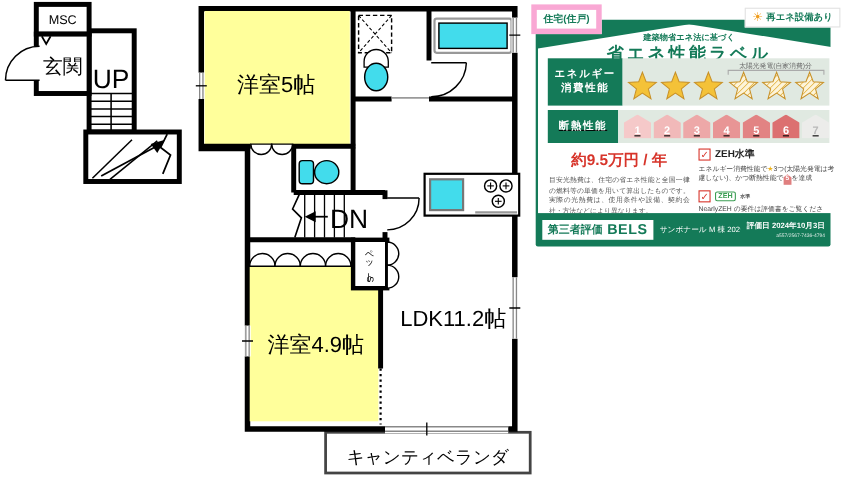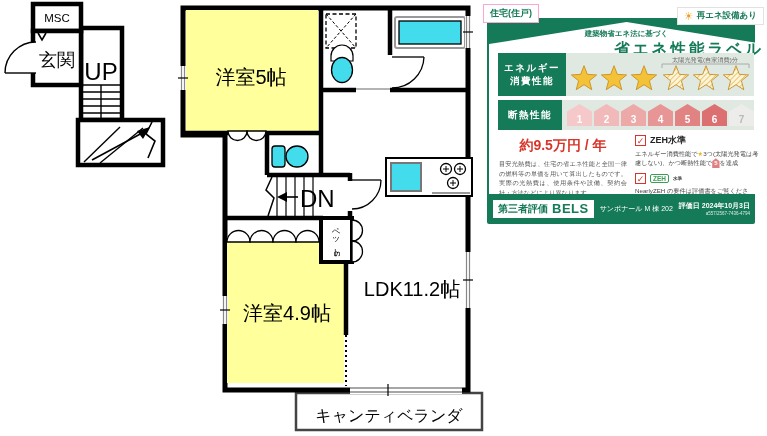--- a/index.html
+++ b/index.html
@@ -3,31 +3,31 @@
 <meta charset="utf-8">
 <style>
   html,body{margin:0;padding:0;background:#fff;}
   #stage{position:relative;width:767px;height:436px;background:#fff;overflow:hidden;
          font-family:"Liberation Sans","DejaVu Sans",sans-serif;}
   #plan-svg{position:absolute;left:0;top:0;}
 
   
   .elabel{position:absolute;left:483px;top:3px;width:284px;height:230px;font-family:"Liberation Sans","DejaVu Sans",sans-serif;}
   .epanel{position:absolute;left:4px;top:15px;width:268px;height:206px;background:var(--green);border-radius:2px;}
-  .tag-left{position:absolute;left:0;top:1px;background:#fff;border:1px solid #f9a8d4;color:var(--green);
+  .tag-left{position:absolute;left:0;top:1px;background:#fff;border:5px solid #f9a8d4;color:var(--green);
             font-weight:bold;font-size:9px;padding:2px 6px;z-index:3;white-space:nowrap;}
   .tag-right{position:absolute;right:3px;top:4px;background:#fff;border:1px solid #e2e2e2;color:var(--green);
              font-weight:bold;font-size:8.5px;padding:2px 6px;display:flex;align-items:center;gap:3px;z-index:3;white-space:nowrap;}
   .sun{color:#f09d1e;font-size:11px;line-height:1;}
   .white-area{position:absolute;left:2px;top:4px;width:275px;height:172px;background:#fff;
               clip-path:polygon(0 22px,50% 0,100% 22px,100% 100%,0 100%);}
   .t-sub{margin-top:7px;text-align:center;color:var(--green);font-size:7.5px;font-weight:bold;}
-  .t-main{text-align:right;color:var(--green);font-size:15.5px;font-weight:bold;letter-spacing:3px;}
+  .t-main{text-align:center;color:var(--green);font-size:15.5px;font-weight:bold;letter-spacing:3px;}
   .lrow{position:absolute;left:9px;width:256px;display:flex;}
-  .row1{top:31px;height:43px;} .row2{top:78px;height:30px;}
+  .row1{top:31px;height:43px;} .row2{top:78px;height:30px;text-decoration:underline;}
   .row-label{width:68px;background:var(--green);color:#fff;font-weight:bold;
              display:flex;flex-direction:column;align-items:center;justify-content:center;
              font-size:9.5px;letter-spacing:1.5px;line-height:1.35;}
   .row-body{flex:1;background:var(--rowbg);position:relative;display:flex;align-items:center;}
   .badges{display:flex;gap:2px;padding-left:5px;}
   .badge{width:25px;height:22px;clip-path:polygon(0 34%,50% 0,100% 34%,100% 100%,0 100%);
          display:flex;align-items:flex-end;justify-content:center;color:#fff;font-weight:bold;font-size:10px;padding-bottom:1px;box-sizing:border-box;}
   .b1{background:#f5c9c9;} .b2{background:#f1b9b9;} .b3{background:#eda8a8;}
   .b4{background:#e89595;} .b5{background:#e28383;} .b6{background:#dc7070;}
   .b7{background:#ececea;color:#b9b9b9;}

